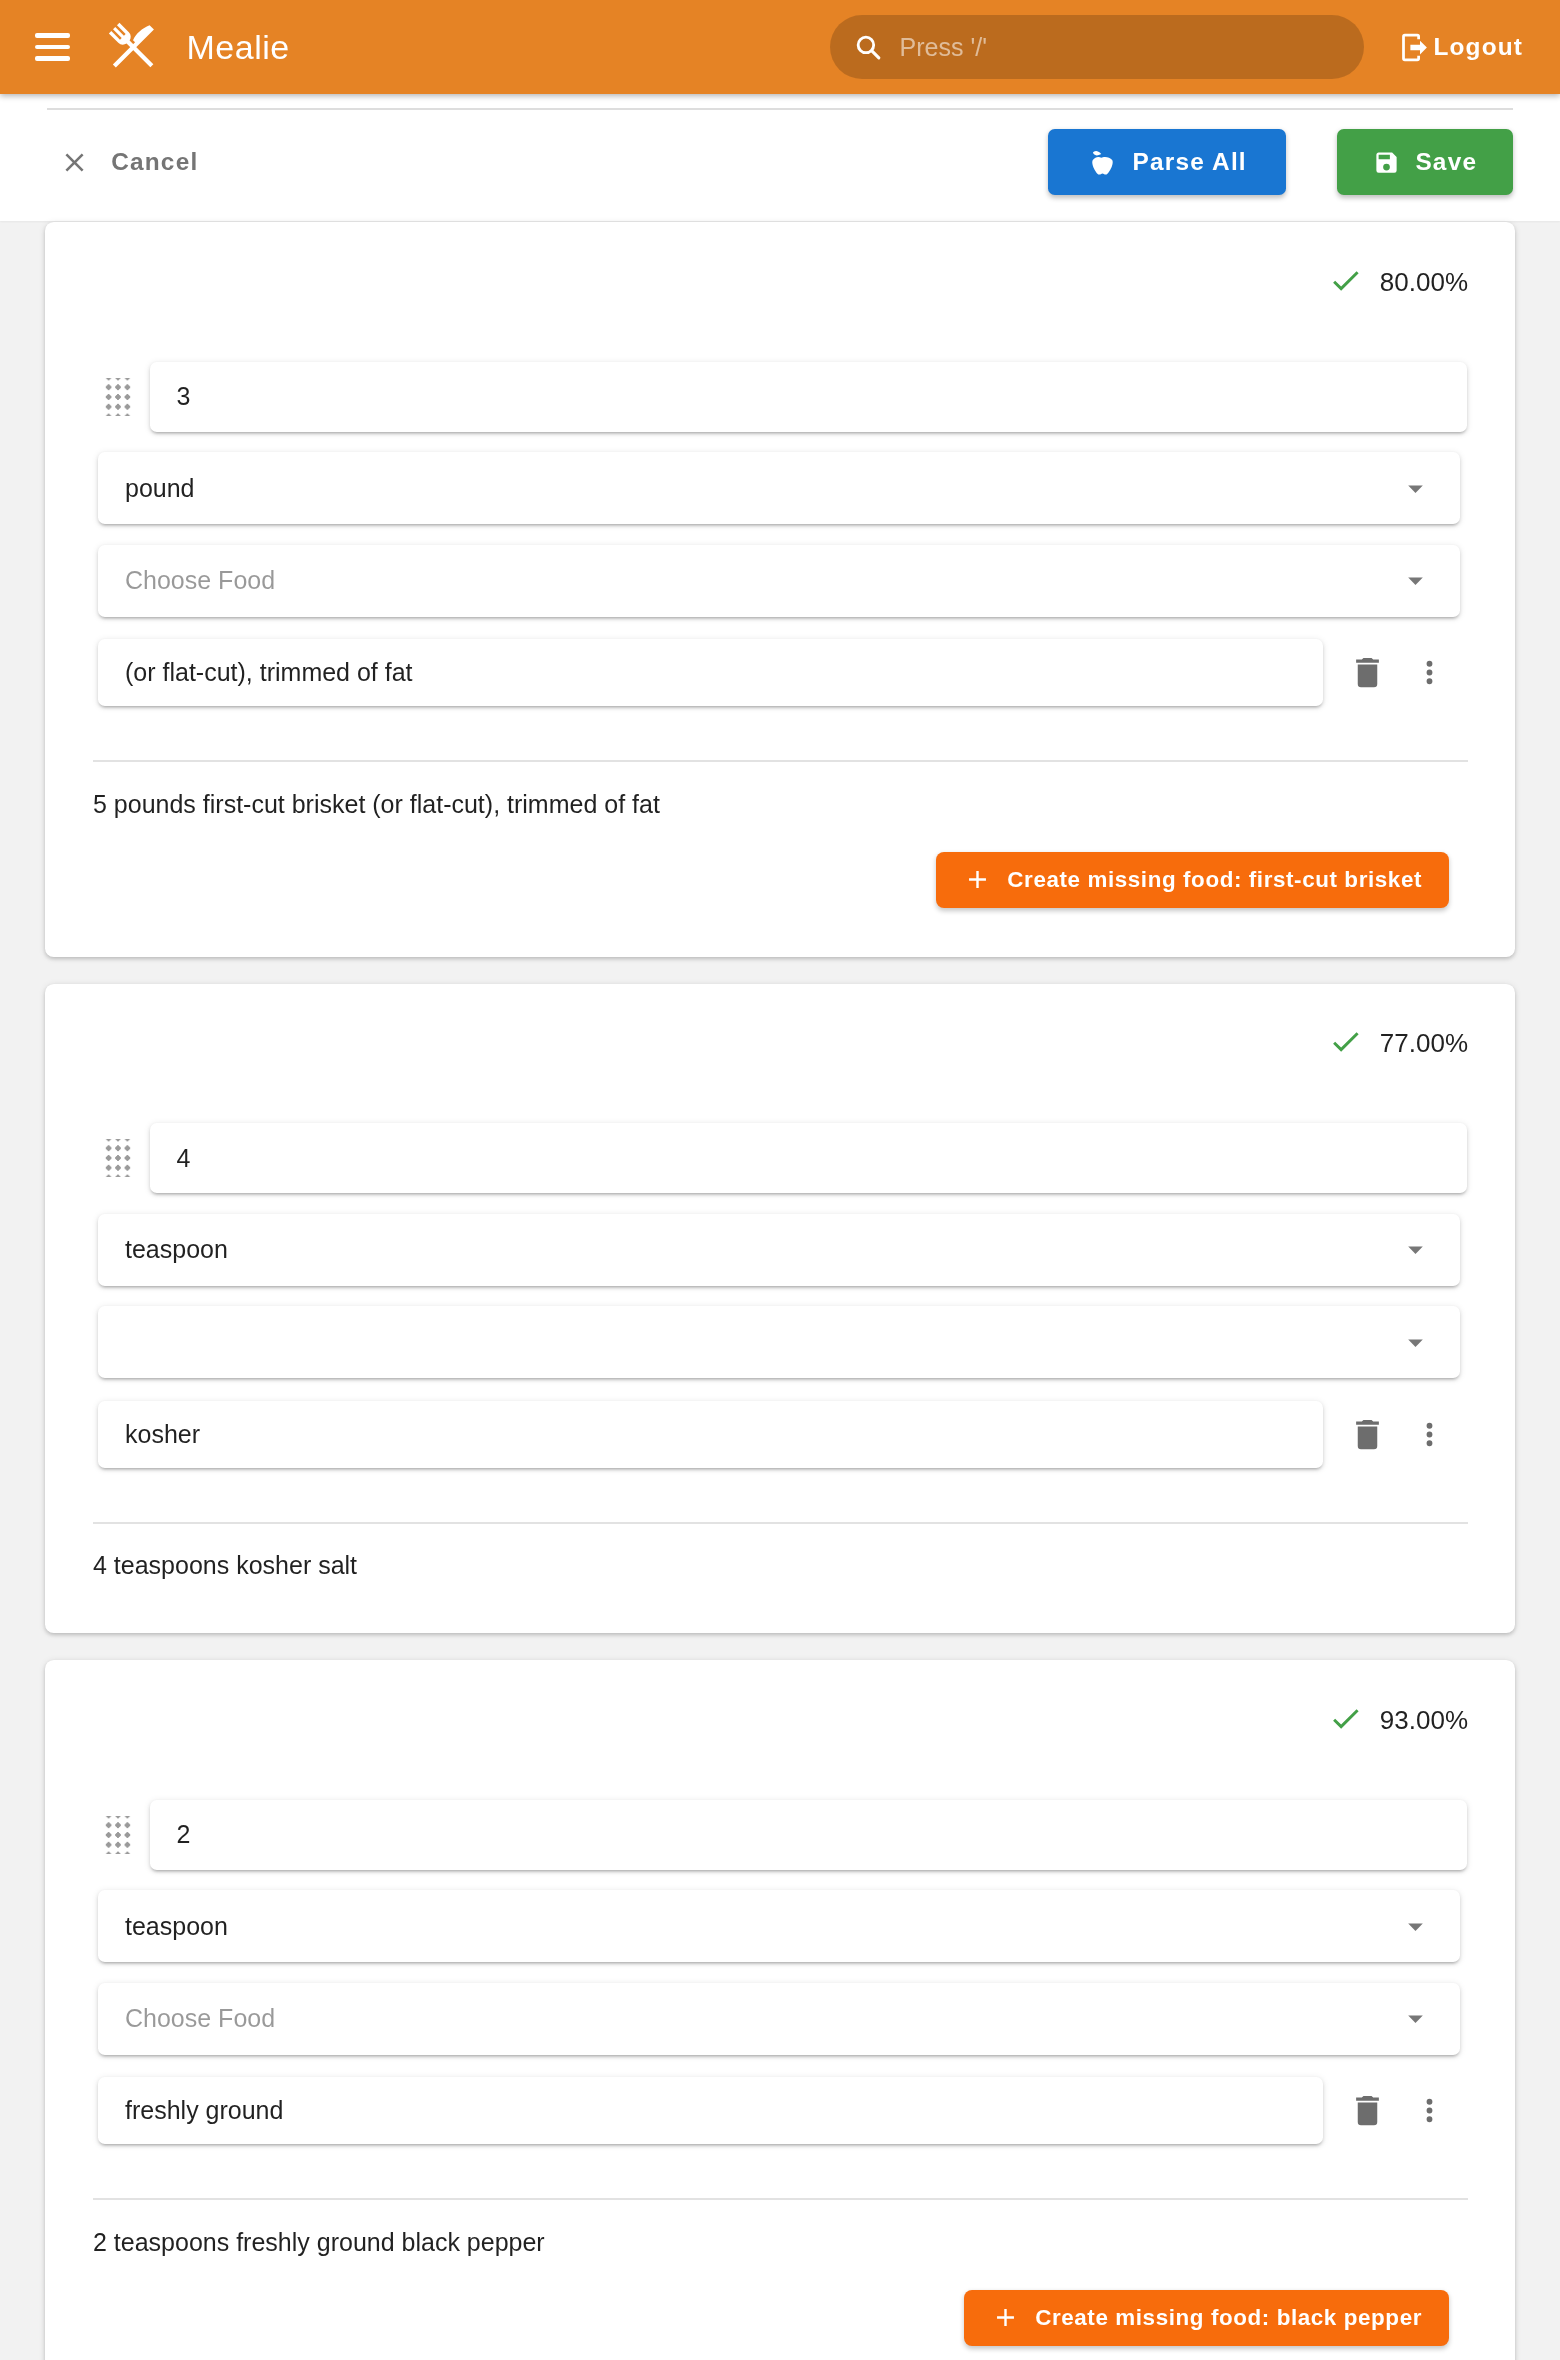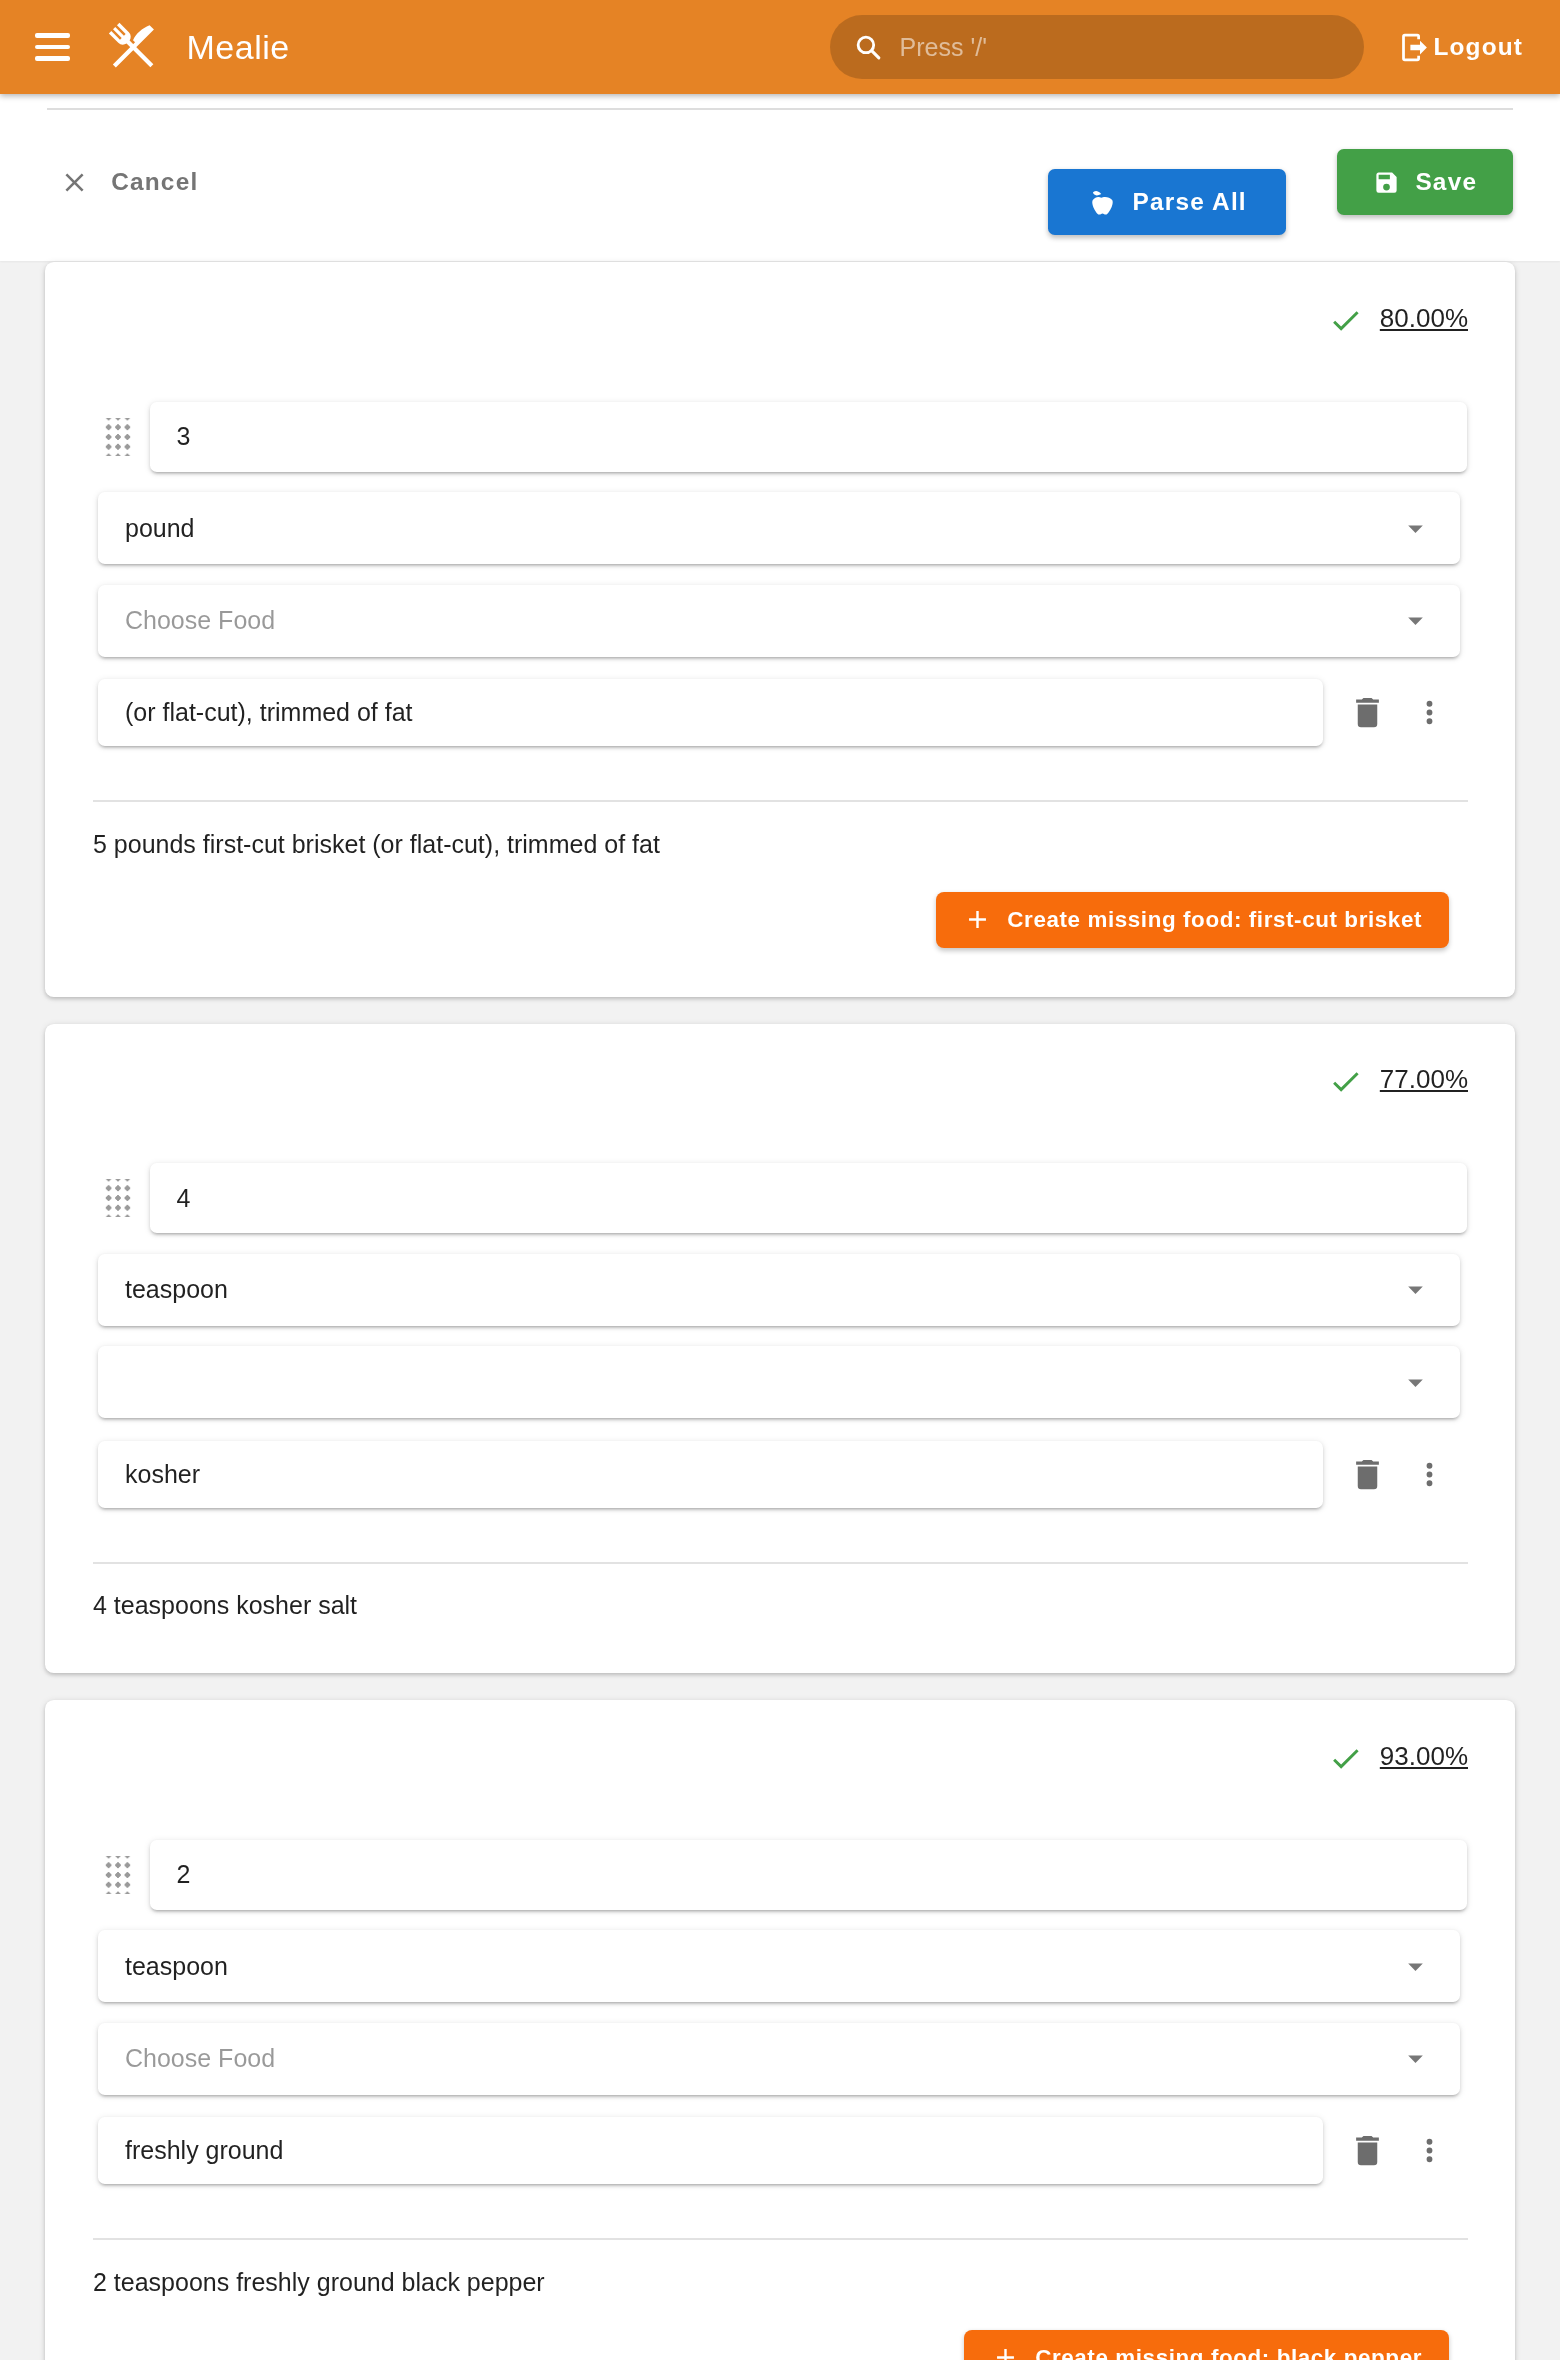--- a/index.html
+++ b/index.html
@@ -38,31 +38,31 @@
   .cancel-btn{
     background:none; border:none; cursor:pointer; display:flex; align-items:center; gap:21.5px;
     color:#757575; font:bold 24.4px "Liberation Sans", sans-serif; letter-spacing:1.2px; padding:0 11.7px; height:66px;
   }
   .toolbar .spacer{ flex:1; }
   .btn{
     border:none; cursor:pointer; display:flex; align-items:center; justify-content:center; gap:15.6px;
     height:66px; border-radius:6.8px; color:#fff; font:bold 24.4px "Liberation Sans", sans-serif;
     letter-spacing:1.2px; box-shadow:0 2.9px 4.9px rgba(0,0,0,.25); padding:0 29px;
   }
-  .parse-all{ background:#1976D2; margin-right:14.6px; min-width:238px;margin-top:40px; }
+  .parse-all{ background:#1976D2; margin-right:14.6px; min-width:238px; }
   .save{ background:#43A047; min-width:176px;margin-left:36px; }
 
   
   .cards{ padding-top:1px; }
   .card{
     background:#fff; margin:0 45px 27px 45px; border-radius:8.8px;
     box-shadow:0 2px 3.9px rgba(0,0,0,.16), 0 1px 7.8px rgba(0,0,0,.10);
     padding:27px 0 49px 0;
   }
-  .conf-row{ display:flex; align-items:flex-start; justify-content:flex-end; gap:17px; padding:13.7px 47px 0 0; margin-bottom:64px;text-decoration:underline; }
+  .conf-row{ display:flex; align-items:flex-end; justify-content:flex-end; gap:17px; padding:13.7px 47px 0 0; margin-bottom:64px; }
   .conf-text{ font-size:26px; color:rgba(0,0,0,.87); }
 
   .solo-field{
     background:#fff; border-radius:6.8px; display:flex; align-items:center; padding:0 27px;
     box-shadow:0 2.9px 2.9px -2px rgba(0,0,0,.2), 0 2px 3.9px 0 rgba(0,0,0,.12), 0 1px 7.8px 0 rgba(0,0,0,.10);
   }
   .solo-field input{
     border:none; outline:none; flex:1; font:25px "Liberation Sans", sans-serif; color:rgba(0,0,0,.87); background:transparent;
   }
   .solo-field input::placeholder{ color:rgba(0,0,0,.40); }

